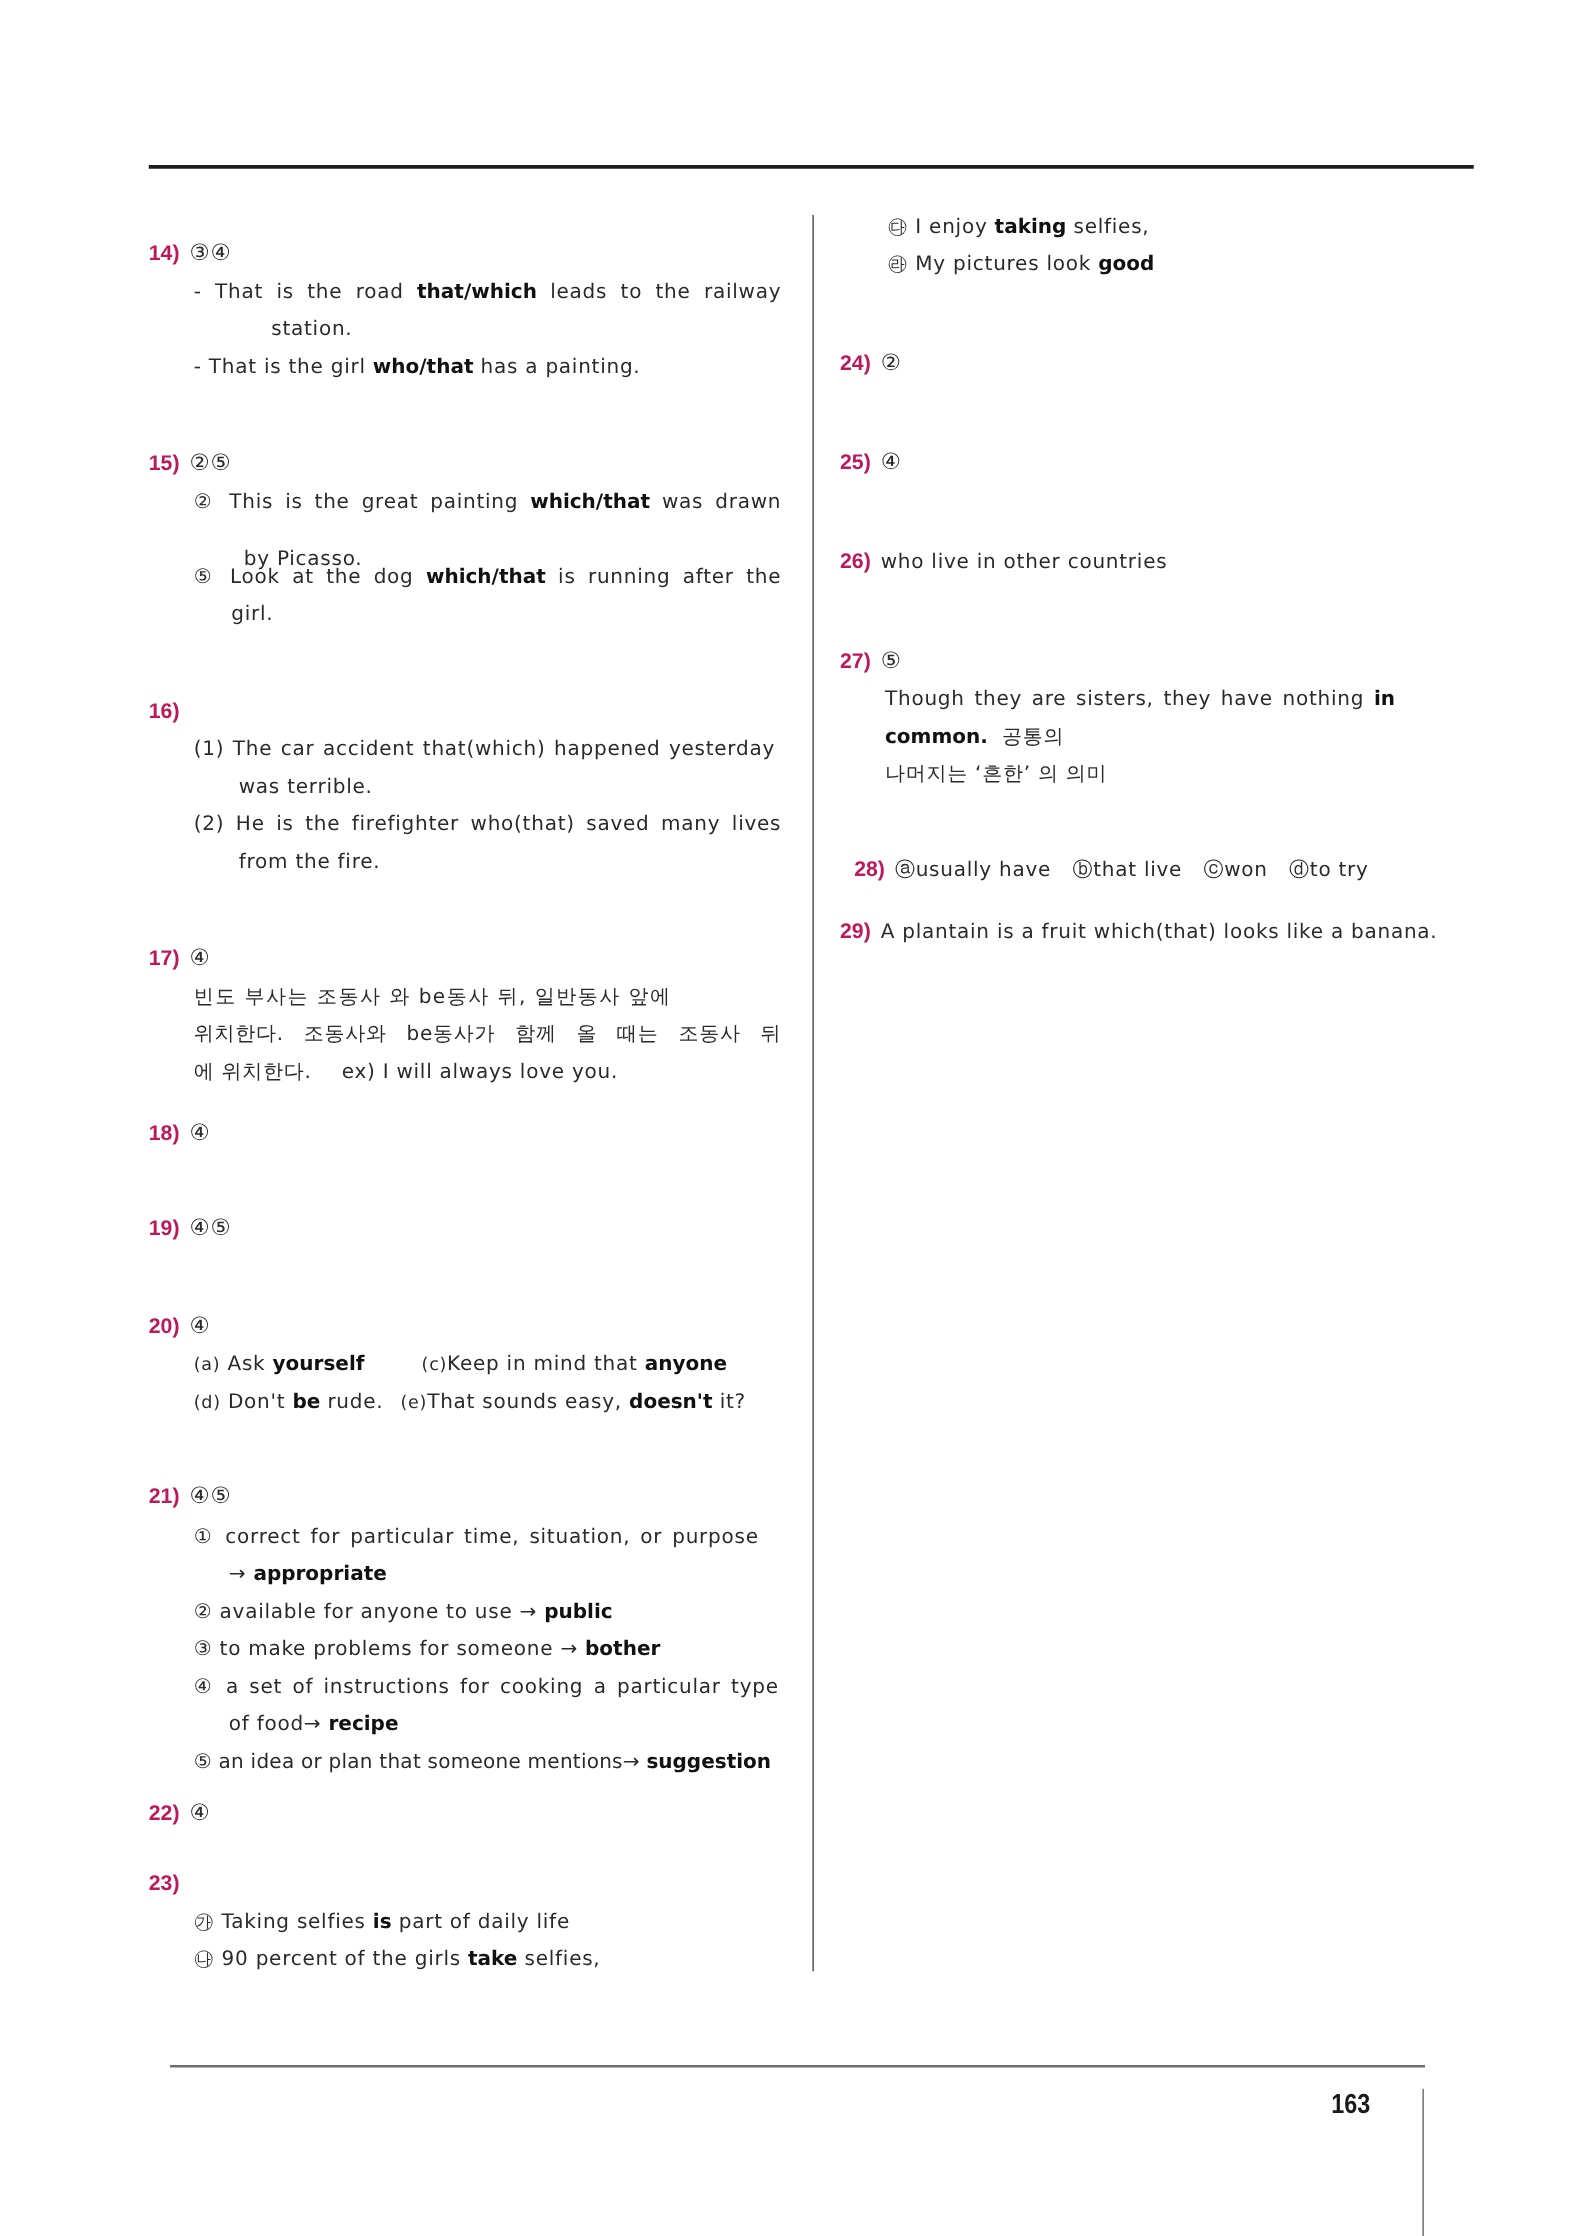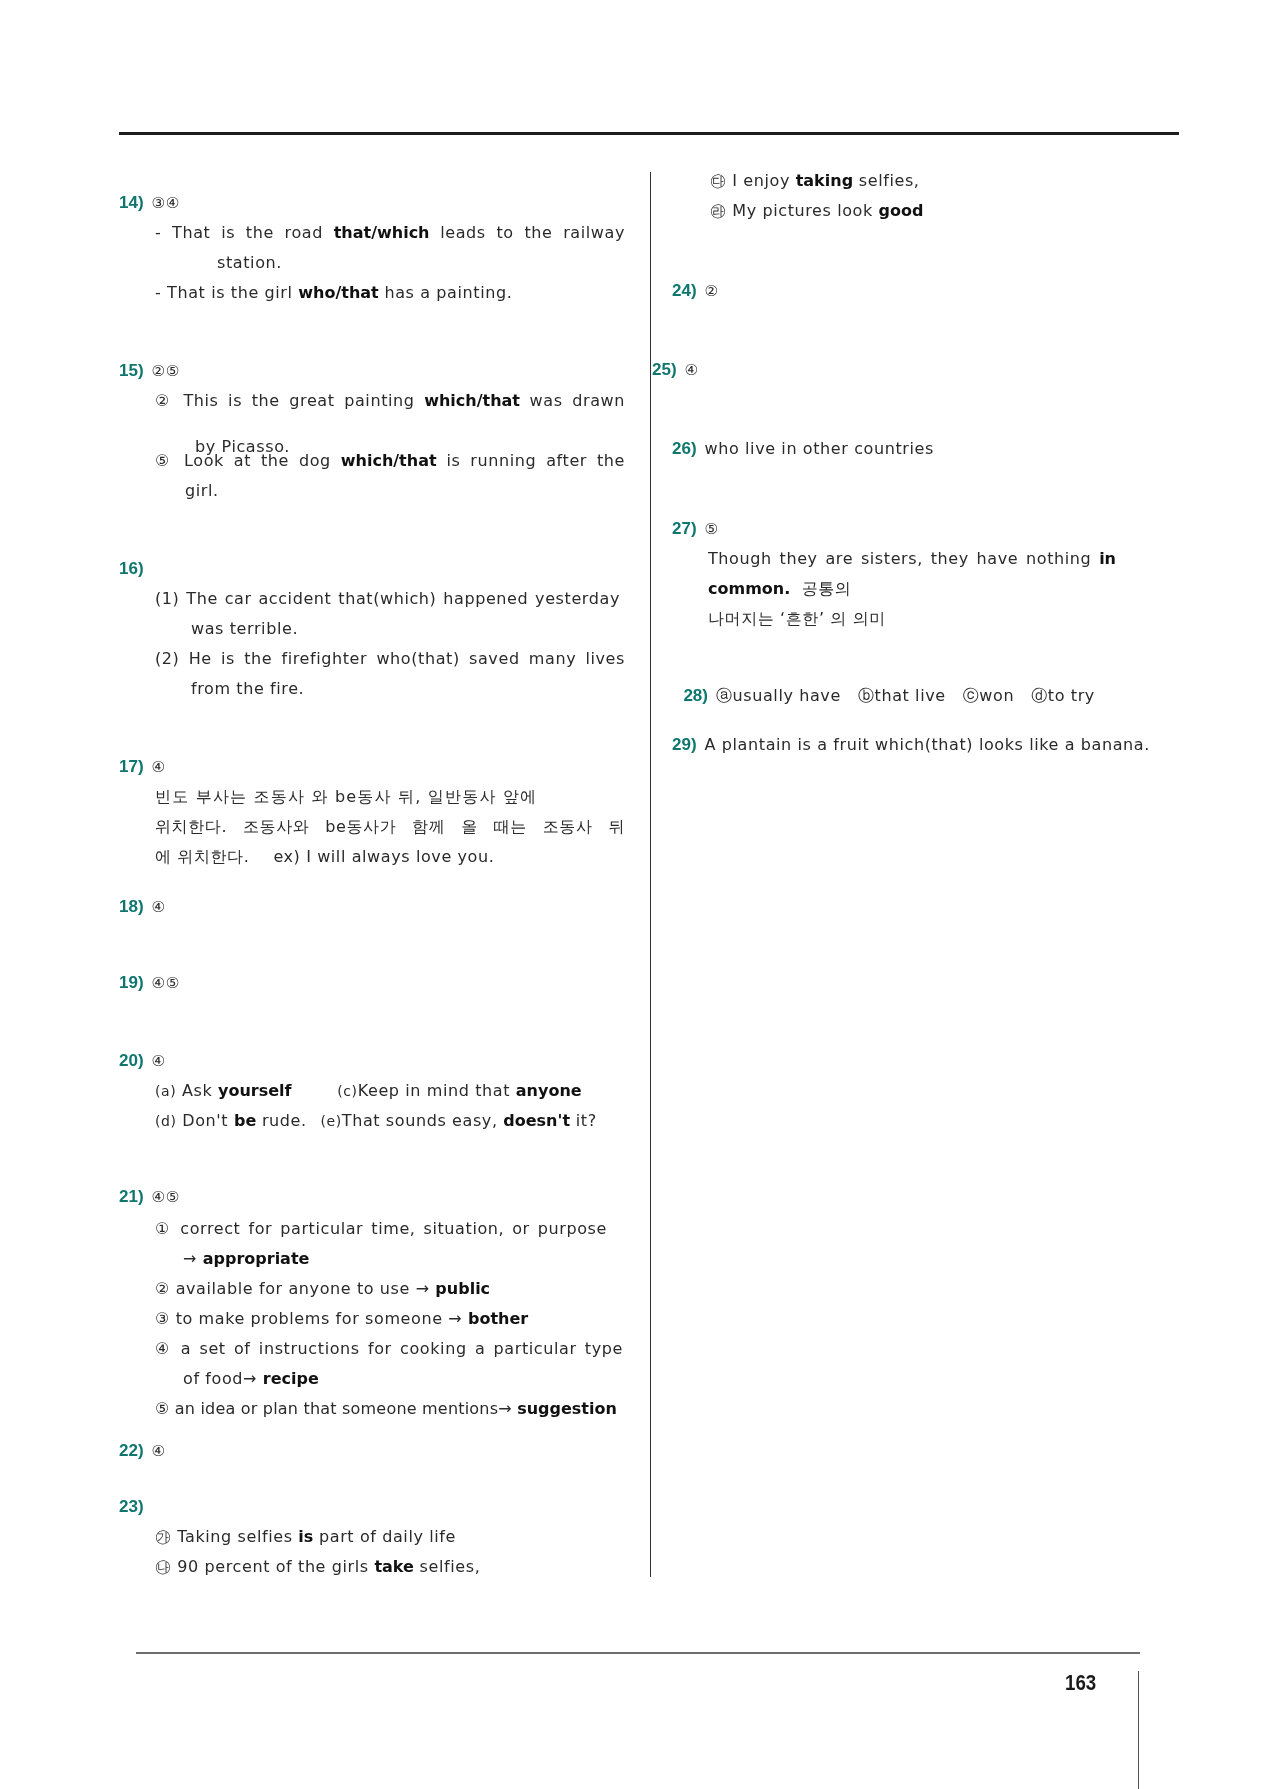--- a/index.html
+++ b/index.html
@@ -8,22 +8,22 @@
     font-family: "DejaVu Sans", "Liberation Sans", sans-serif;
     color: #2a2a2a;
   }
   .top-rule { position: absolute; left: 119px; top: 132px; width: 1060px; height: 3px; background: #1e1e1e; }
   .col-divider { position: absolute; left: 650px; top: 172px; width: 1px; height: 1405px; background: #333; }
   .bottom-rule { position: absolute; left: 136px; top: 1652px; width: 1004px; height: 2px; background: #6e6e6e; }
   .footer-divider { position: absolute; left: 1138px; top: 1671px; width: 1px; height: 118px; background: #555; }
   .page-number { position: absolute; left: 1065px; top: 1670px; font-family: "Liberation Sans", sans-serif; font-weight: bold; font-size: 22px; color: #1a1a1a; transform: scaleX(0.85); transform-origin: left top; }
 
   .q { position: absolute; font-size: 16px; line-height: 30px; letter-spacing: 0.6px; }
-  .q .num { font-weight: bold; color: #0f766e; margin-right: 8px; font-family: "Liberation Sans", sans-serif; font-size: 17px; letter-spacing: 0; }
-  .q .ans { font-size: 15px; }
+  .q .num { font-weight: bold; color: #be185d; margin-right: 8px; font-family: "Liberation Sans", sans-serif; font-size: 17px; letter-spacing: 0; }
+  .q .ans { font-size: 18px; }
   .line { position: absolute; font-size: 16px; line-height: 30px; letter-spacing: 0.6px; white-space: nowrap; }
   .justify { white-space: normal; text-align: justify; text-align-last: justify; }
   b, .b { font-weight: bold; color: #111; letter-spacing: 0; }
   .small { font-size: 14px; }
 </style>
 </head>
 <body>
 
 <div class="top-rule"></div>
 <div class="col-divider"></div>
@@ -99,21 +99,21 @@
 <div class="line" style="left:155px; top:1522px;text-align:center;"><span>㉮ Taking selfies </span><b>is</b><span> part of daily life</span></div>
 <div class="line" style="left:155px; top:1552px;"><span>㉯ 90 percent of the girls </span><b>take</b><span> selfies,</span></div>
 
 <div class="line" style="left:710px; top:166px;"><span>㉰ I enjoy </span><b>taking</b><span> selfies,</span></div>
 <div class="line" style="left:710px; top:196px;"><span>㉱ My pictures look </span><b>good</b></div>
 
 <div class="q" style="left:672px; top:276px;">
   <span class="num">24)</span><span class="ans">②</span>
 </div>
 
-<div class="q" style="left:652px; top:355px;">
+<div class="q" style="left:672px; top:355px;">
   <span class="num">25)</span><span class="ans">④</span>
 </div>
 
 <div class="q" style="left:672px; top:434px;">
   <span class="num">26)</span><span>who live in other countries</span>
 </div>
 
 <div class="q" style="left:672px; top:514px;">
   <span class="num">27)</span><span class="ans">⑤</span>
 </div>

